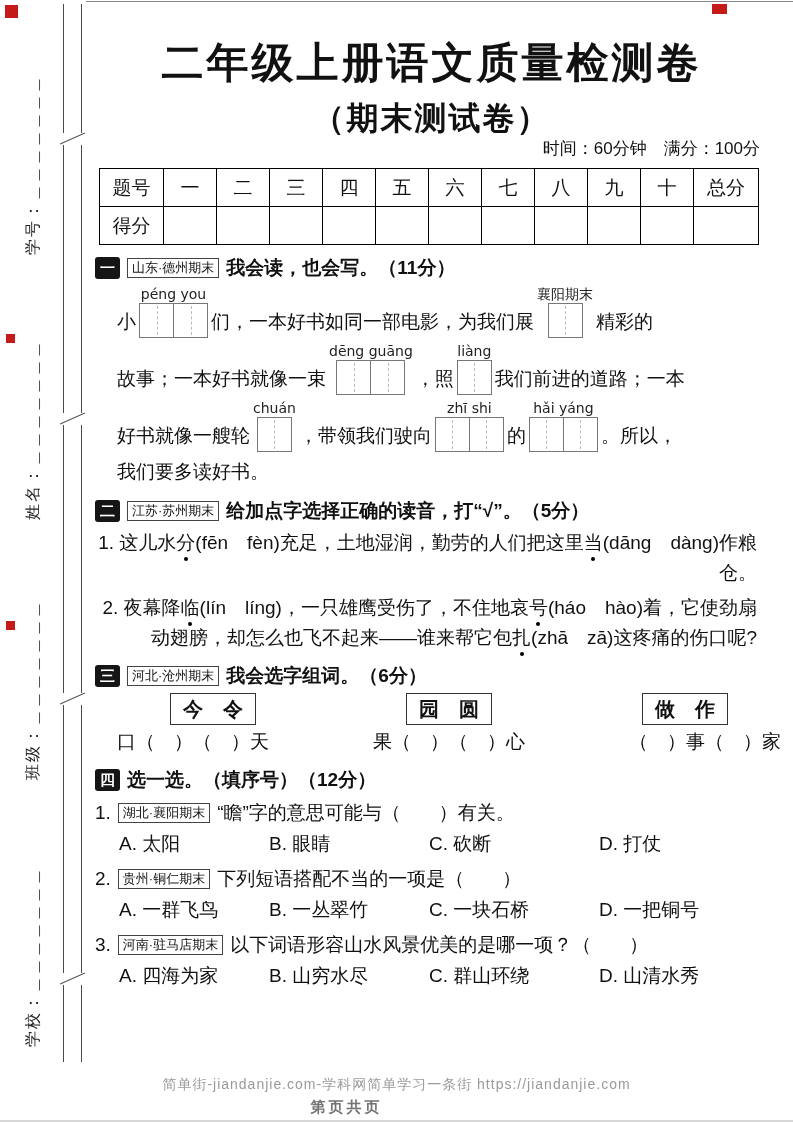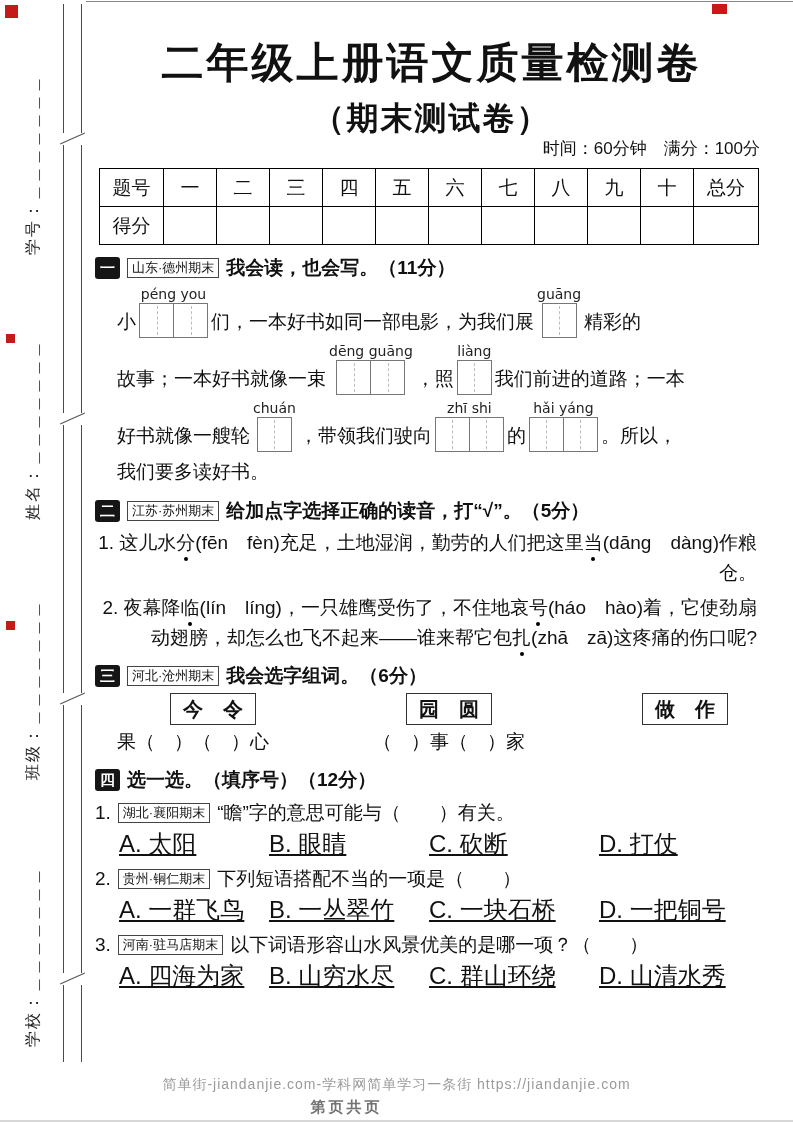--- a/index.html
+++ b/index.html
@@ -70,21 +70,21 @@
 
   
   .char-box-row{display:flex;padding-left:75px;gap:150px;margin:4px 0 2px;font-weight:bold;}
   .char-box{border:1.5px solid #333;padding:2px 12px;font-size:20px;line-height:26px;white-space:pre;}
   .fill-line{display:flex;padding-left:22px;gap:104px;font-size:19px;line-height:30px;margin-bottom:2px;white-space:pre;}
 
   
   .s4-item{margin-bottom:3px;}
   .q-line{display:flex;align-items:center;gap:7px;font-size:19px;line-height:31px;}
   .q-line .q-text{white-space:pre;}
-  .opt-row{display:grid;grid-template-columns:150px 160px 170px auto;padding-left:24px;font-size:24px;line-height:30px;margin:1px 0 4px;text-decoration:underline;}
+  .opt-row{display:grid;grid-template-columns:150px 160px 170px auto;padding-left:24px;font-size:19px;line-height:30px;margin:1px 0 4px;}
   .option{white-space:pre;}
 
   
   .watermark{position:absolute;top:1076px;left:0;width:793px;text-align:center;font-size:14px;color:#9a9a9a;letter-spacing:1px;}
   .page-footer{position:absolute;top:1098px;left:0;width:693px;text-align:center;font-size:15px;font-weight:bold;letter-spacing:3px;color:#737373;}
 </style>
 </head>
 <body>
 
 <div class="paper">
@@ -160,21 +160,21 @@
           <span class="txt">小</span>
           <div class="grid-group">
             <div class="pinyin">péng you</div>
             <div class="cells">
               <div class="cell"></div>
               <div class="cell"></div>
             </div>
           </div>
           <span class="txt">们，一本好书如同一部电影，为我们展</span>
           <div class="grid-group">
-            <div class="pinyin">guāng</div>
+            <div class="pinyin">襄阳期末</div>
             <div class="cells">
               <div class="cell"></div>
             </div>
           </div>
           <span class="txt">精彩的</span>
         </div>
         <div class="s1-line">
           <span class="txt">故事；一本好书就像一束</span>
           <div class="grid-group">
             <div class="pinyin">dēng guāng</div>
@@ -236,21 +236,21 @@
     <div class="sec-header">
       <span class="badge">三</span>
       <span class="source-tag">河北·沧州期末</span>
       <span class="sec-title">我会选字组词。（6分）</span>
     </div>
     <div class="char-box-row">
         <span class="char-box">今　令</span>
         <span class="char-box">园　圆</span>
         <span class="char-box">做　作</span>
       </div>
-    <div class="fill-line"><span>果（　）（　）心</span><span>（　）事（　）家</span></div>
+    <div class="fill-line"><span>口（　）（　）天</span><span>果（　）（　）心</span><span>（　）事（　）家</span></div>
 
     <div class="sec-header">
       <span class="badge">四</span>
       <span class="sec-title">选一选。（填序号）（12分）</span>
     </div>
     <div class="s4-body">
         <div class="s4-item">
           <div class="q-line">
             <span class="q-num">1.</span>
             <span class="source-tag">湖北·襄阳期末</span>

